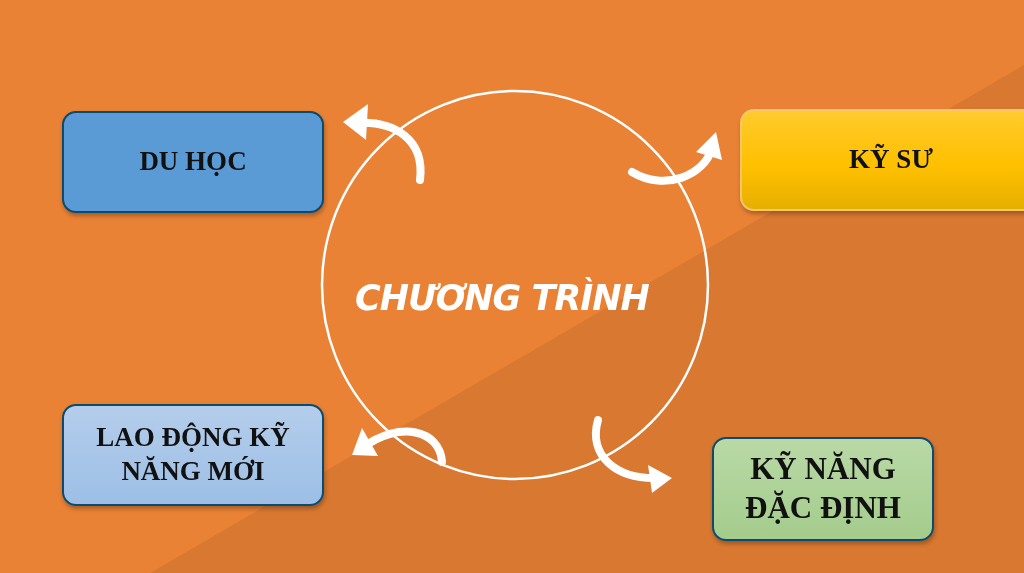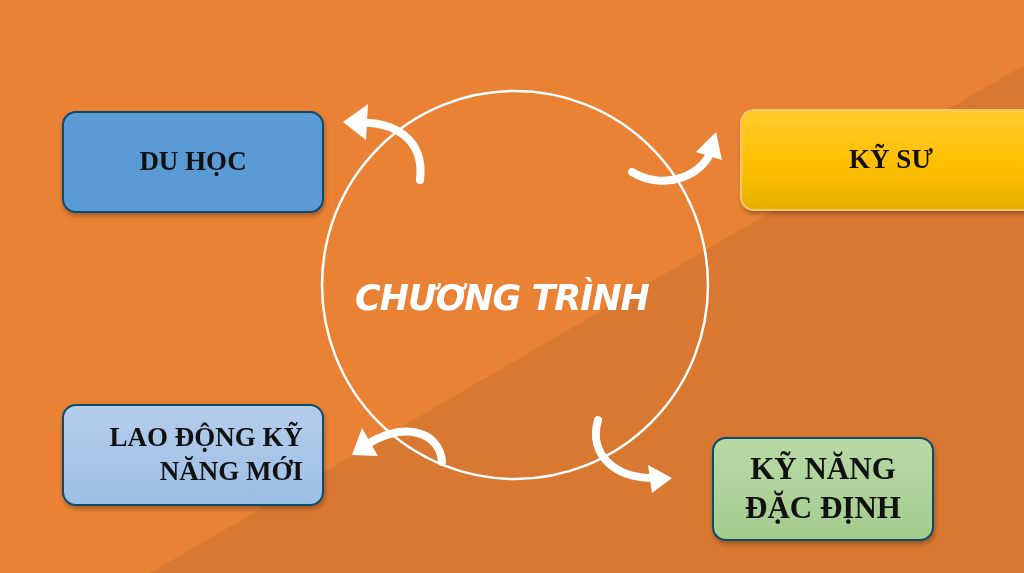--- a/index.html
+++ b/index.html
@@ -34,21 +34,20 @@
   #box-ky-su {
     left: 740px; top: 85px; width: 302px; height: 102px;
     background: linear-gradient(#FFCB2E, #FFC000 55%, #E6B000);
     border-color: #F5C66A;
     font-size: 27px;
   }
   #box-lao-dong {
     left: 62px; top: 380px; width: 262px; height: 102px;
     background: linear-gradient(#B4CDEB, #9DBFE6);
     font-size: 27px;
-    text-align: right;
   }
   #box-ky-nang {
     left: 712px; top: 413px; width: 222px; height: 104px;
     background: linear-gradient(#B9D9A6, #A4CC8C);
     font-size: 31px;
   }
   #center-label {
     position: absolute; left: 322px; top: 250px; width: 360px; height: 56px;
     display: flex; align-items: center; justify-content: center;
     color: #ffffff;

